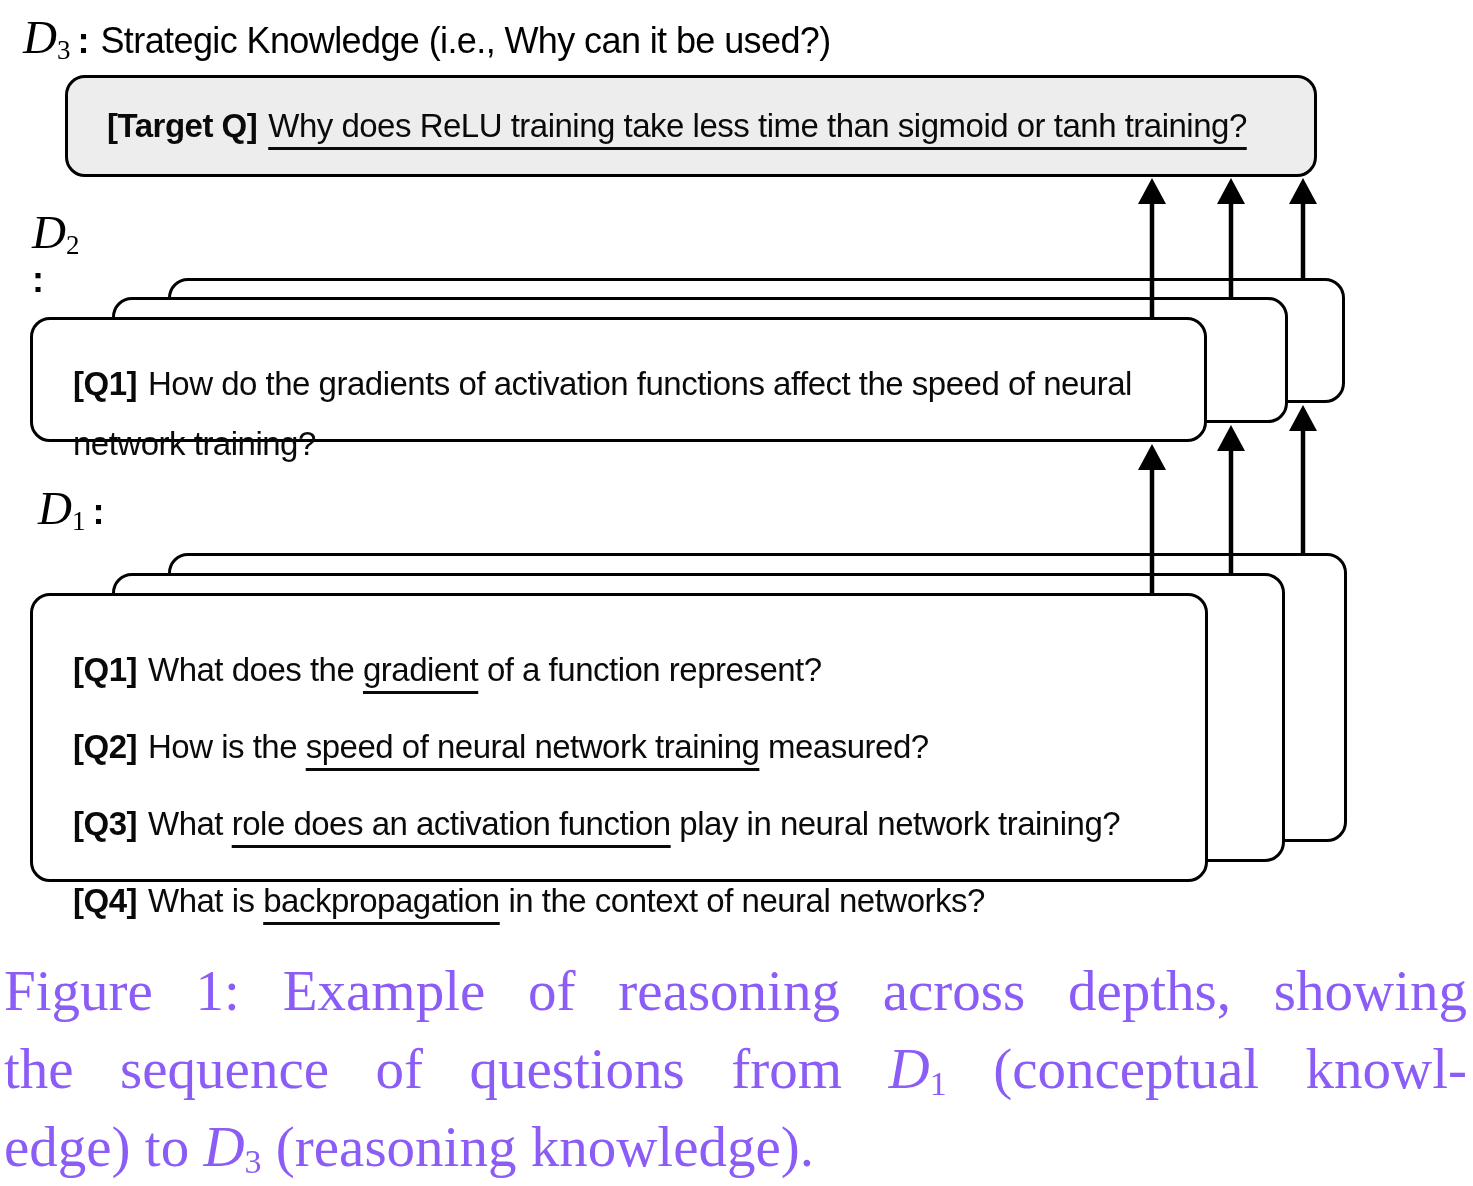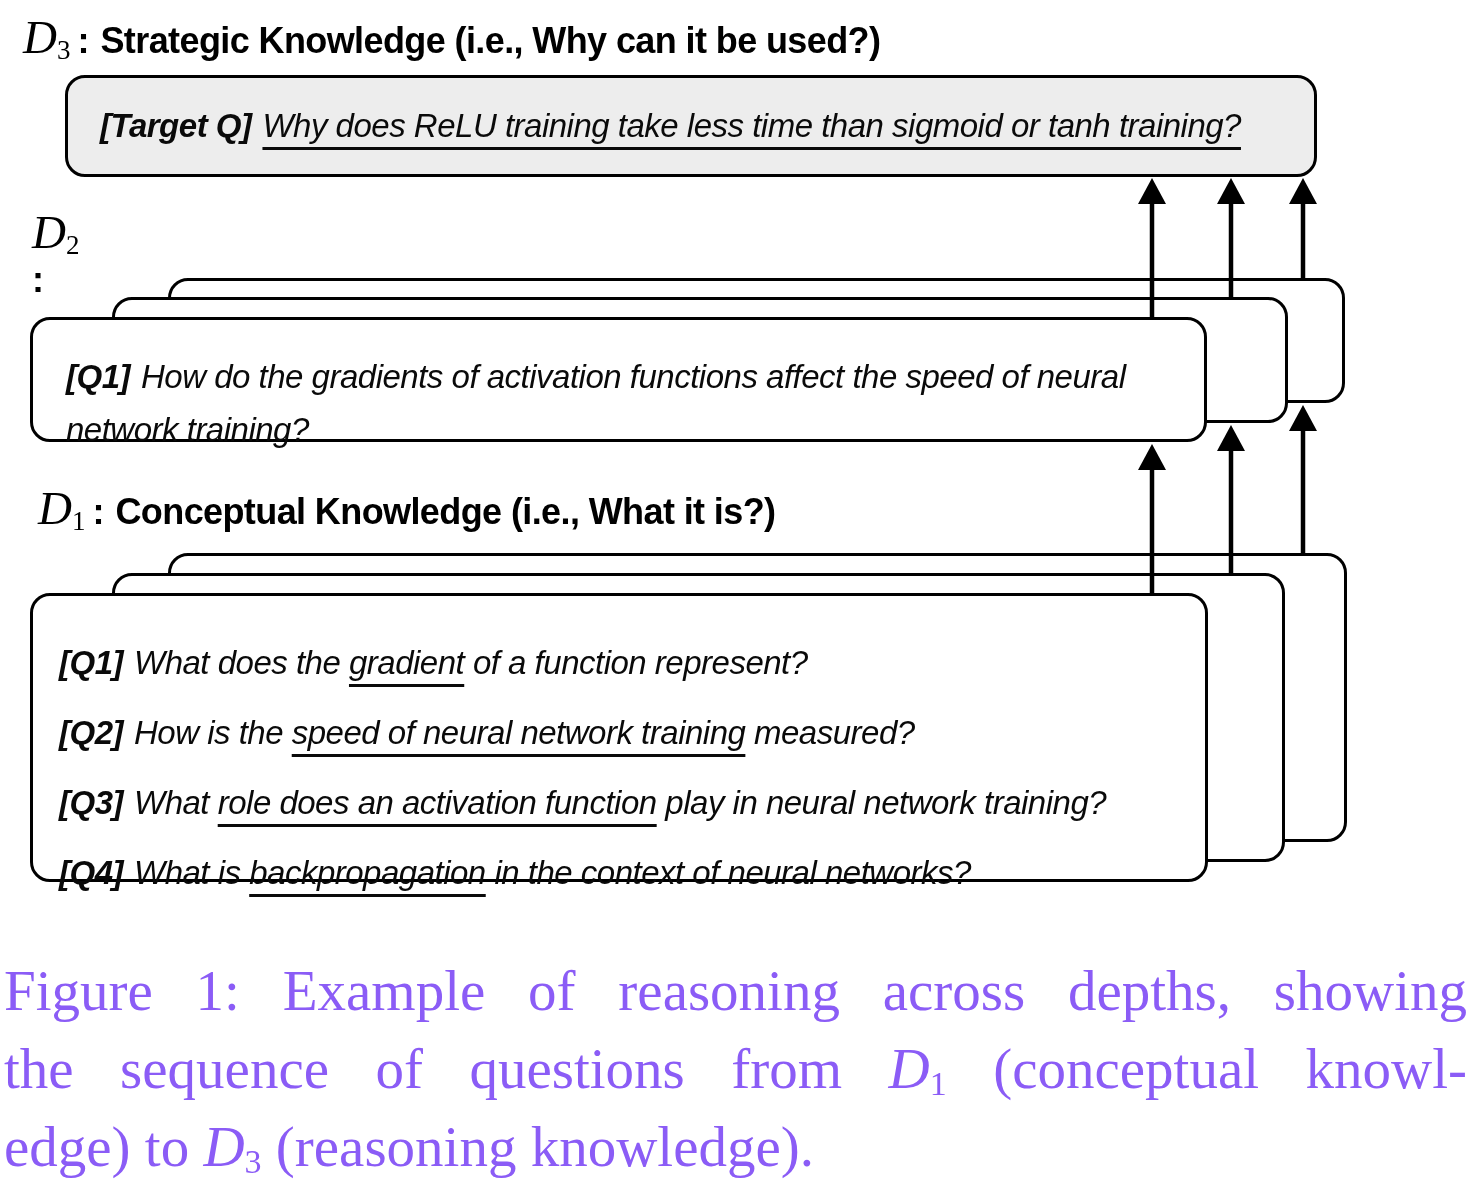--- a/index.html
+++ b/index.html
@@ -4,36 +4,36 @@
 <style>
   html, body { margin: 0; padding: 0; background: #ffffff; }
   body { width: 1473px; height: 1186px; font-family: "Liberation Sans", sans-serif; }
   .stage { position: relative; width: 1473px; height: 1186px; background: #ffffff; overflow: hidden; }
 
   
   .level-label { position: absolute; display: flex; align-items: baseline; color: #000; }
   .math-d { font-family: "Liberation Serif", serif; font-style: italic; font-size: 47px; line-height: 1; }
   .math-d sub { font-family: "Liberation Serif", serif; font-style: normal; font-size: 27px; vertical-align: -0.22em; line-height: 1; }
   .label-sep { font-weight: bold; font-size: 36px; margin: 0 11px 0 7px; }
-  .level-title { font-weight: bold; font-size: 36px; letter-spacing: -0.6px; white-space: nowrap; }
+  .level-title { font-weight: normal; font-size: 36px; letter-spacing: -0.6px; white-space: nowrap; }
   #label-d3 { left: 23px; top: 14px; text-align: right; }
   #label-d2 { left: 25px; top: 209px; flex-direction: column; }
   #label-d1 { left: 38px; top: 485px; }
 
   
   .card { position: absolute; background: #ffffff; border: 3px solid #000; border-radius: 20px; box-sizing: border-box; }
   #target-card { left: 65px; top: 75px; width: 1252px; height: 102px; display: flex; align-items: center; padding: 0 24px; }
   #d2-card-back  { left: 168px; top: 278px; width: 1177px; height: 125px; }
   #d2-card-mid   { left: 112px; top: 297px; width: 1176px; height: 126px; }
   #d2-card-front { left: 30px;  top: 317px; width: 1177px; height: 125px; padding: 26px 22px 8px 25px; }
   #d1-card-back  { left: 168px; top: 553px; width: 1179px; height: 289px; }
   #d1-card-mid   { left: 112px; top: 573px; width: 1173px; height: 289px; }
-  #d1-card-front { left: 30px;  top: 593px; width: 1178px; height: 289px; padding: 28px 22px 0 18px; }
+  #d1-card-front { left: 30px;  top: 593px; width: 1178px; height: 289px; padding: 28px 22px 0 25px; }
 
-  .qtext { font-style: italic; font-size: 33px; letter-spacing: -0.5px; color: #0a0a0a; white-space: nowrap; margin: 8px; }
+  .qtext { font-size: 33px; letter-spacing: -0.5px; color: #0a0a0a; white-space: nowrap; margin: 15px; }
   .q-prefix { font-weight: bold; margin-right: 11px; }
   .u { text-decoration-line: underline; text-decoration-thickness: 2.5px; text-underline-offset: 10px; }
   #d2-card-front .qtext { line-height: 45px; }
   #d1-card-front .qtext { line-height: 62px; }
 
   
   .arrows { position: absolute; left: 0; top: 0; pointer-events: none; }
 
   
   .caption { position: absolute; left: 0; top: 952px; width: 1473px; box-sizing: border-box; padding: 0 6px 16px 4px;
@@ -66,21 +66,20 @@
   <div class="card" id="d2-card-back"></div>
   <div class="card" id="d2-card-mid"></div>
   <div class="card" id="d2-card-front">
     <p class="qtext"><span class="q-prefix">[Q1]</span><span>How do the gradients of activation functions affect the speed of neural</span></p>
     <p class="qtext"><span>network training?</span></p>
   </div>
 
   <div class="level-label" id="label-d1">
     <span class="math-d"><span>D</span><sub>1</sub></span>
     <span class="label-sep">:</span>
-    <span class="level-title">Conceptual Knowledge (i.e., What it is?)</span>
   </div>
 
   <div class="card" id="d1-card-back"></div>
   <div class="card" id="d1-card-mid"></div>
   <div class="card" id="d1-card-front">
     <p class="qtext"><span class="q-prefix">[Q1]</span><span>What does the </span><span class="u">gradient</span><span> of a function represent?</span></p>
     <p class="qtext"><span class="q-prefix">[Q2]</span><span>How is the </span><span class="u">speed of neural network training</span><span> measured?</span></p>
     <p class="qtext"><span class="q-prefix">[Q3]</span><span>What </span><span class="u">role does an activation function</span><span> play in neural network training?</span></p>
     <p class="qtext"><span class="q-prefix">[Q4]</span><span>What is </span><span class="u">backpropagation</span><span> in the context of neural networks?</span></p>
   </div>

